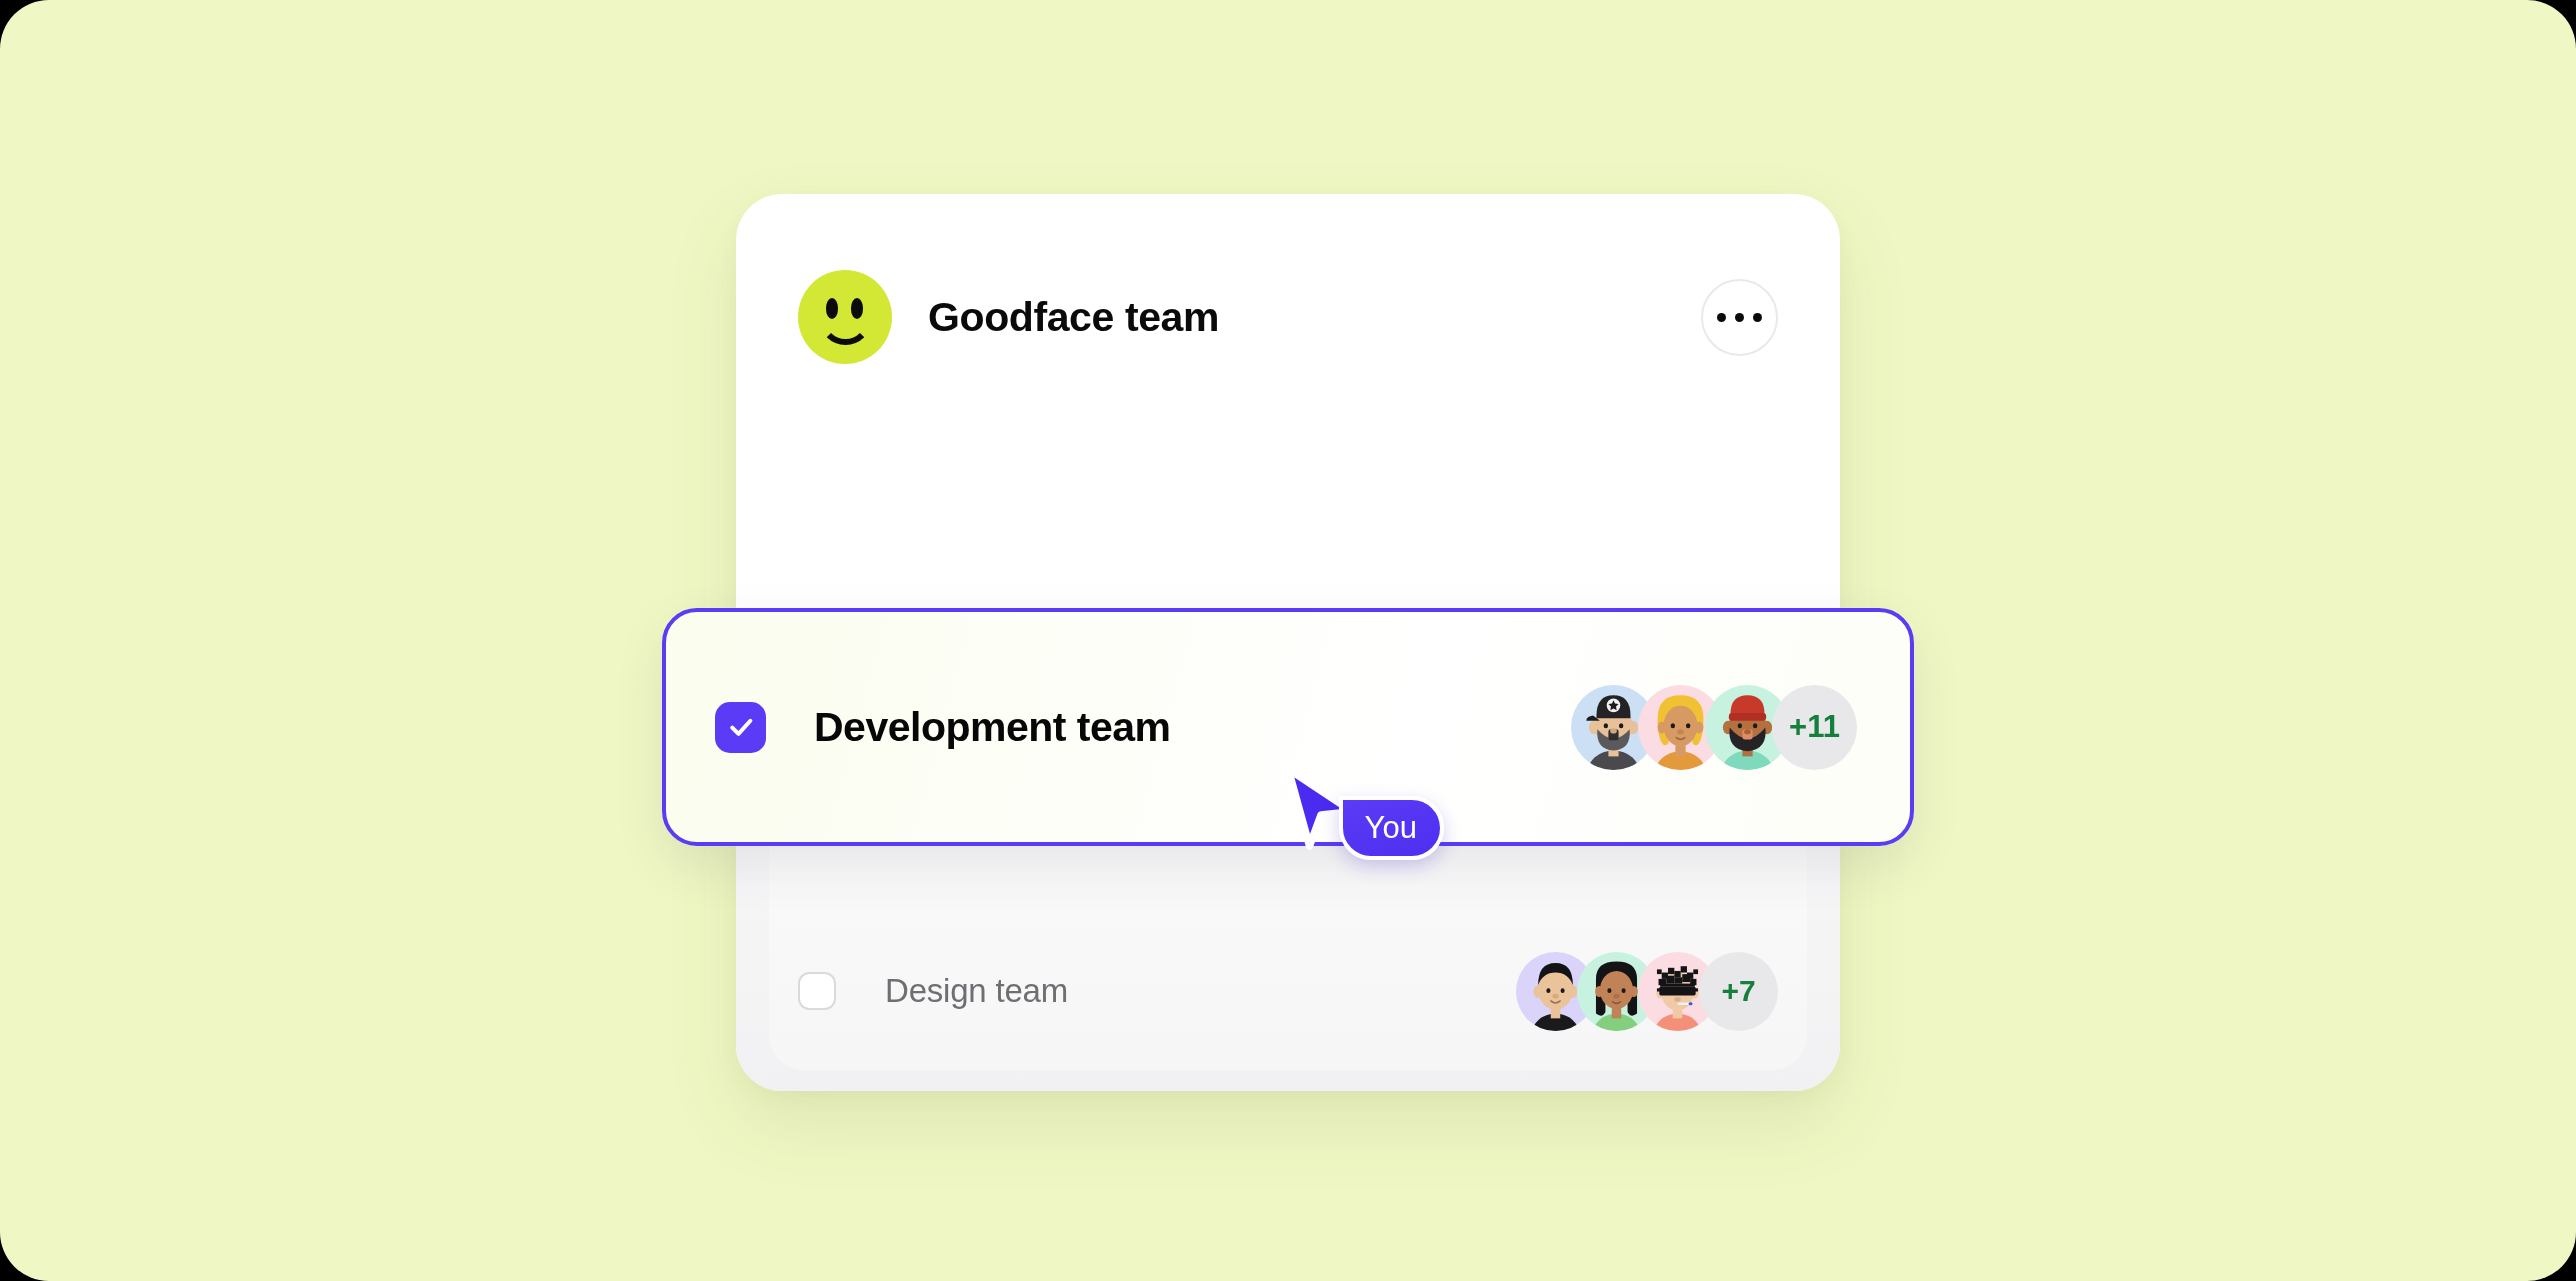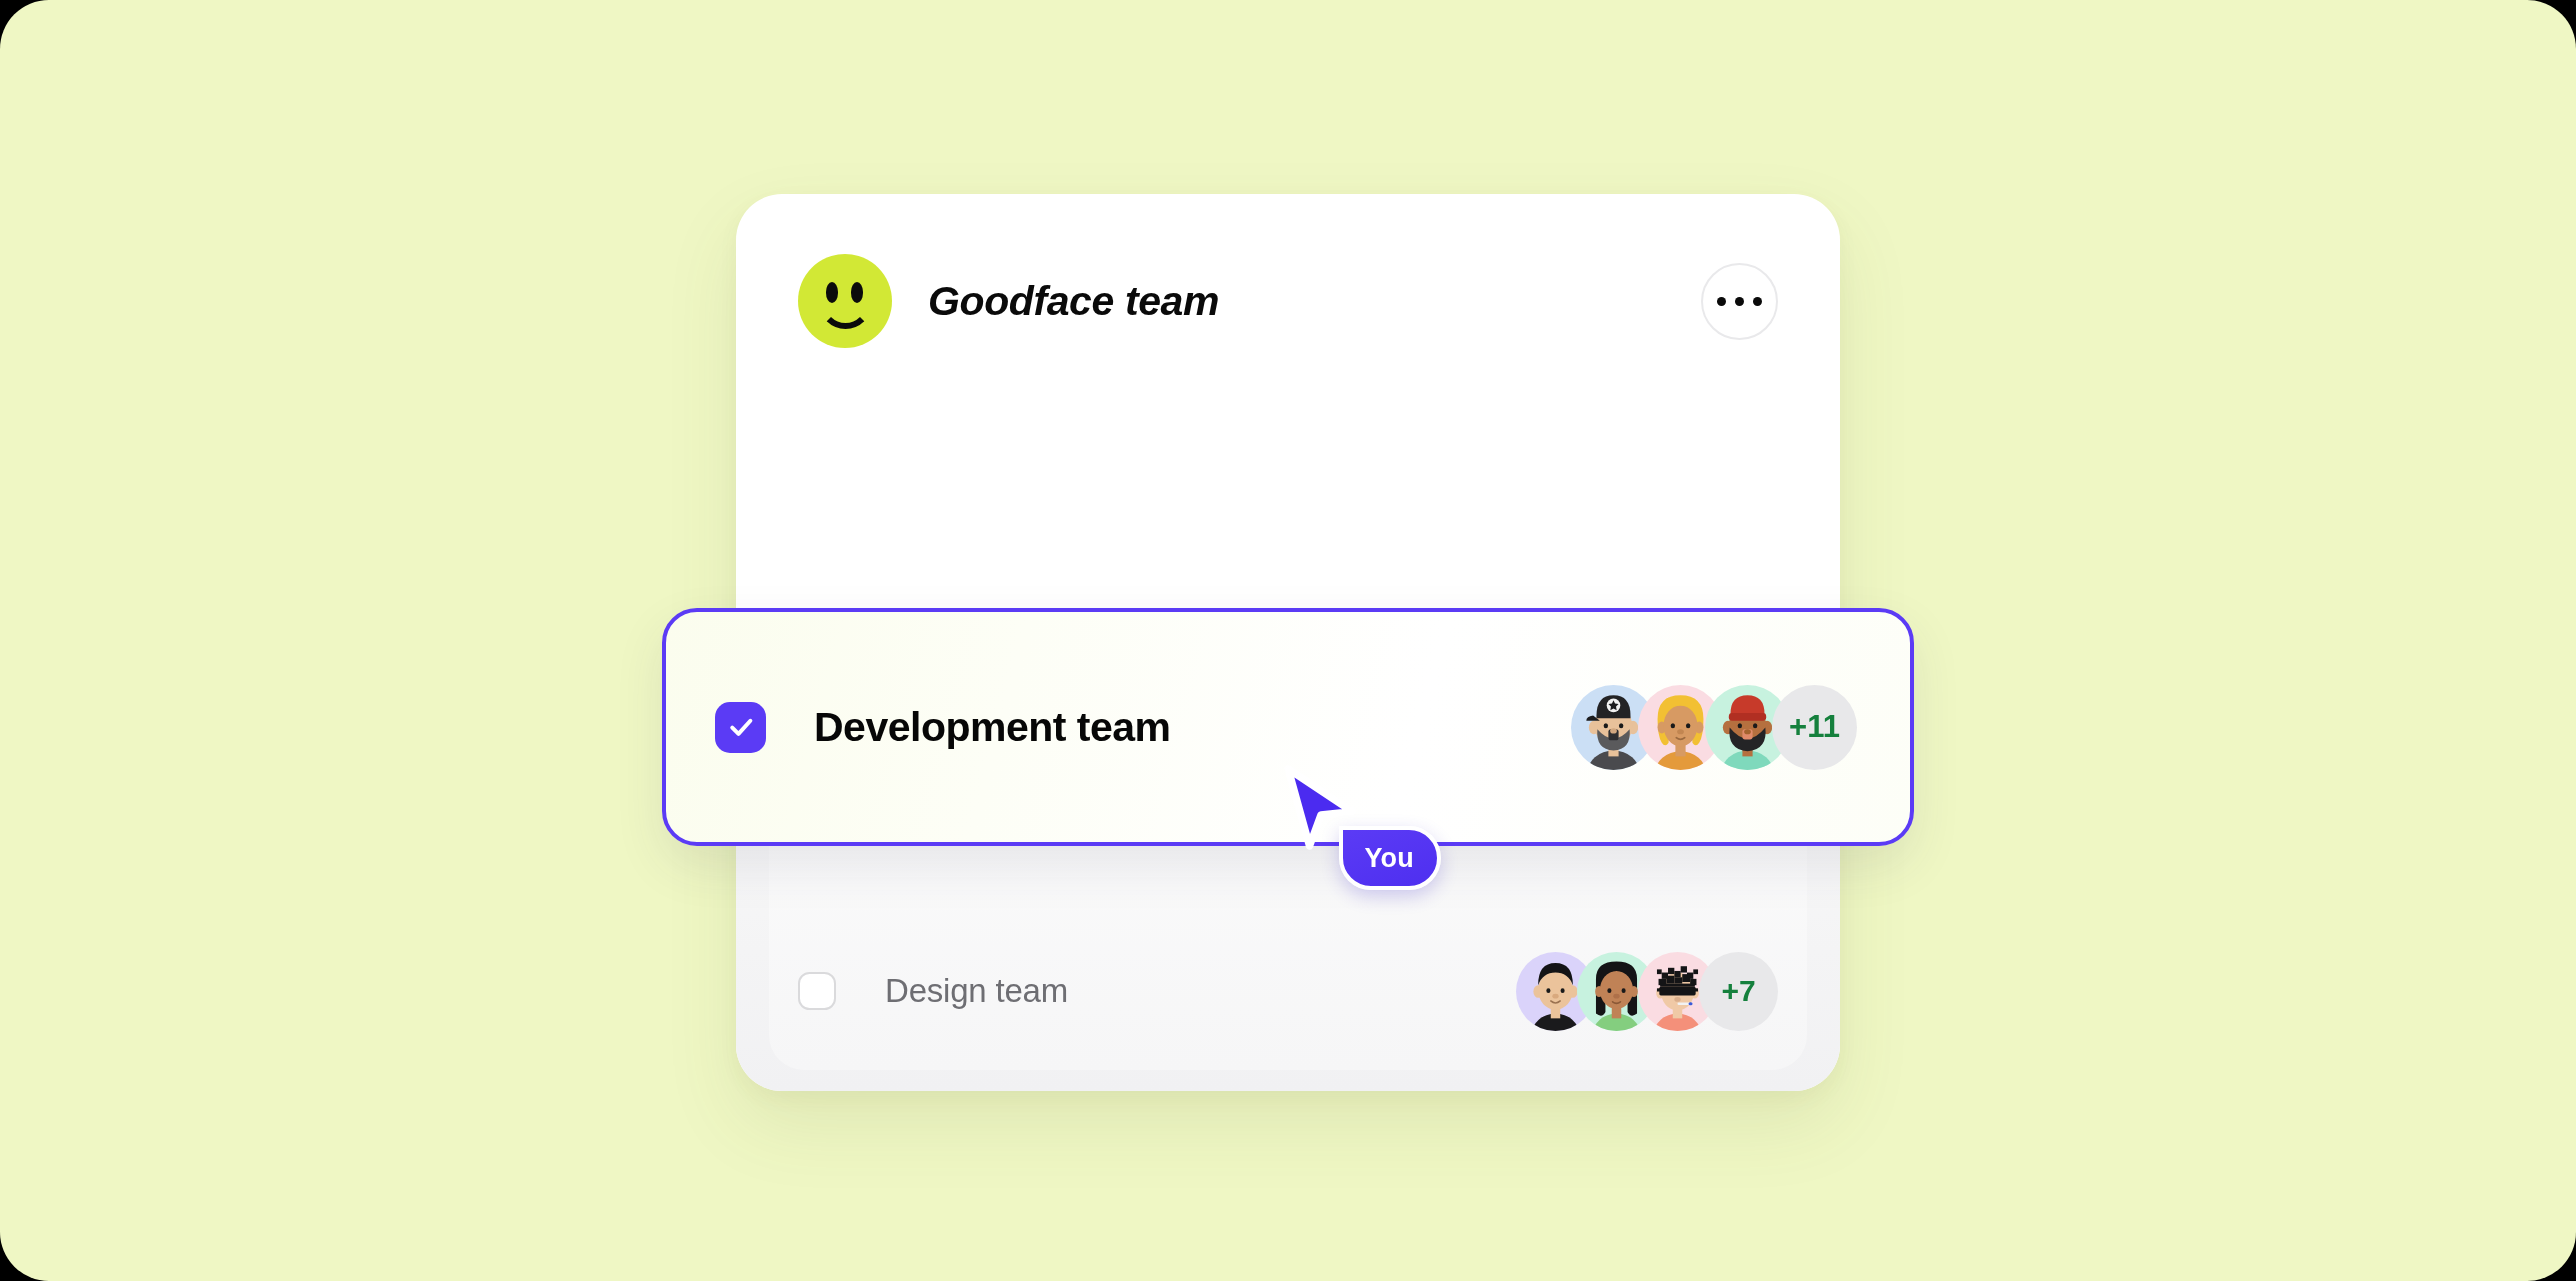--- a/index.html
+++ b/index.html
@@ -54,27 +54,26 @@
     content:"";
     position:absolute;
     left:33px; right:33px; top:31px; bottom:21.4px;
     border-radius:35px;
     background:linear-gradient(180deg,#FBFBFB 0%, #F6F6F7 100%);
   }
 
   
   #card-header {
     position: absolute;
-    left: 0; top: 0;
+    left: 0; top: 16px;
     width: 1104px;
     height: 214px;
     display: flex;
     align-items: center;
     padding: 0 62px 0 62px;
-    font-style: italic;
   }
 
   .smiley {
     width: 94px; height: 94px;
     border-radius: 50%;
     background: #D2E835;
     position: relative;
     flex: 0 0 auto;
   }
   .smiley .eye {
@@ -250,32 +249,32 @@
     top: 764px;
     width: 82px;
     height: 89px;
     z-index: 20;
     pointer-events: none;
   }
 
   #you-badge {
     position: absolute;
     left: 1339px;
-    top: 826px;
+    top: 796px;
     height: 64px;
     padding: 0 23px 0 21.4px;
     background: linear-gradient(160deg, #5B3BF5 0%, #4E2FF0 100%);
     border: 4.1px solid #FFFFFF;
     border-radius: 0 33px 33px 33px;
     display: flex;
     align-items: center;
     justify-content: center;
     color: #FFFFFF;
-    font-size: 27px;
-    font-weight: 700;
+    font-size: 31px;
+    font-weight: 400;
     letter-spacing: 0.2px;
     z-index: 21;
     box-shadow: 0 6.6px 18px rgba(60,40,200,0.22);
   }
 </style>
 </head>
 <body>
 
 <div id="stage">
 

